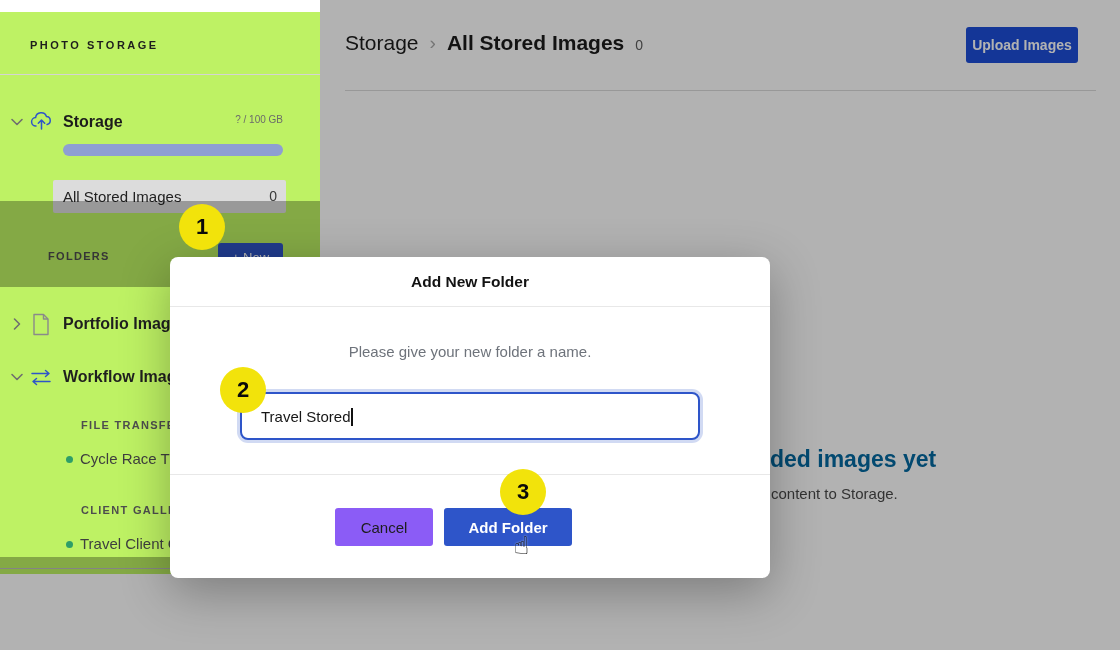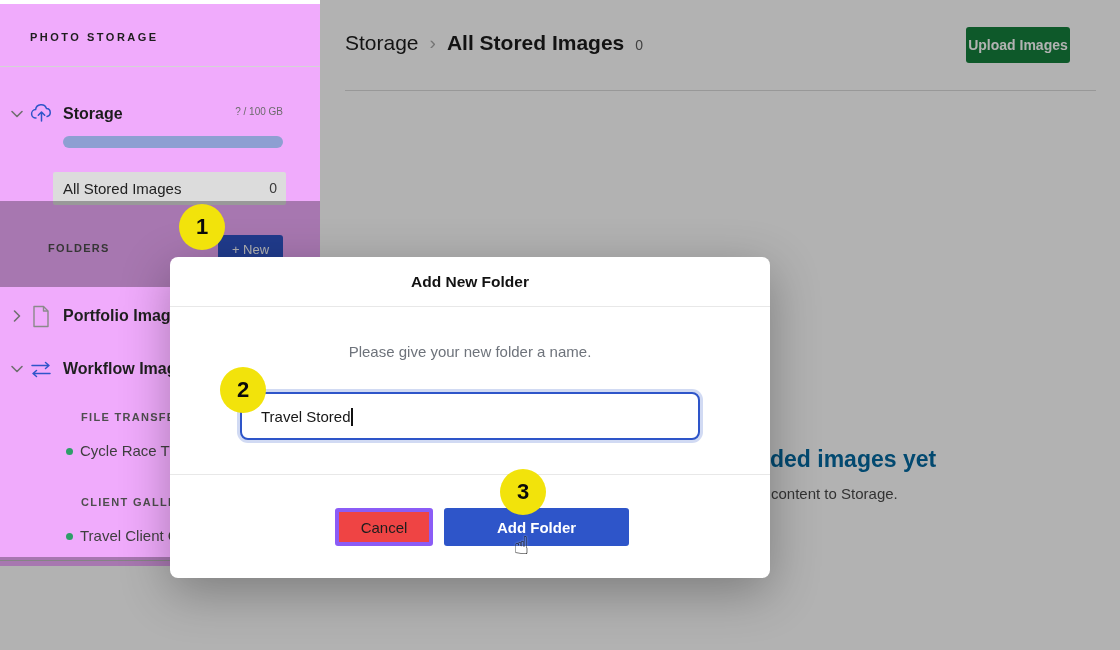--- a/index.html
+++ b/index.html
@@ -1,21 +1,21 @@
 <!DOCTYPE html>
 <html><head>
 <meta charset="utf-8">
 <style>
   * { margin:0; padding:0; box-sizing:border-box; }
   html,body { width:1120px; height:650px; }
   body { font-family:"Liberation Sans","DejaVu Sans",sans-serif; background:#fff; }
   #app { position:relative; width:1120px; height:650px; overflow:hidden; background:#fff; }
 
   
-  .sidebar { position:absolute; left:0; top:4px; width:320px; height:562px; background:#f0abfc; z-index:1; }
+  .sidebar { position:absolute; left:0; top:12px; width:320px; height:562px; background:#bef264; z-index:1; }
   .brand { position:absolute; left:30px; top:27px; font-size:11px; font-weight:700; letter-spacing:2.5px; color:#1d1d1d; }
   .side-div1 { position:absolute; left:0; top:62px; width:320px; height:1px; background:#d4d4d4; }
   .side-div2 { position:absolute; left:0; top:556px; width:320px; height:1px; background:#bdbdbd; }
 
   .chev { stroke:#6f6f6f; stroke-width:1.6; fill:none; stroke-linecap:round; stroke-linejoin:round; }
   .storage-row { position:absolute; left:0; top:98px; width:320px; height:26px; }
   .storage-label { position:absolute; left:63px; top:101px; font-size:16px; font-weight:700; color:#1c1c1c; }
   .storage-usage { position:absolute; right:37px; top:102px; font-size:10px; color:#6b6b6b; }
   .progress { position:absolute; left:63px; top:132px; width:220px; height:12px; border-radius:6px; background:#8e9fd2; }
 
@@ -31,21 +31,21 @@
   .list-item { position:absolute; left:80px; font-size:15px; color:#3f3f3f; white-space:nowrap; }
   .dot { position:absolute; width:7px; height:7px; border-radius:50%; background:#2e9e68; }
 
   
   .main { position:absolute; left:320px; top:0; width:800px; height:650px; background:#fff; z-index:1; }
   .breadcrumb { position:absolute; left:25px; top:31px; display:flex; align-items:baseline; gap:11px; }
   .bc-root { font-size:21px; font-weight:500; color:#1c1c1c; }
   .bc-sep { font-size:19px; color:#a9a9a9; position:relative; top:-1px; }
   .bc-cur { font-size:21px; font-weight:600; color:#1c1c1c; }
   .bc-cnt { font-size:14px; color:#5c5c5c; }
-  .upload-btn { position:absolute; left:646px; top:27px; width:104px; height:36px; background:#15803d; color:#fff;
+  .upload-btn { position:absolute; left:646px; top:27px; width:112px; height:36px; background:#1d4ed8; color:#fff;
                 border:none; border-radius:3px; font-size:14px; font-weight:600; font-family:inherit; cursor:pointer; }
   .main-div { position:absolute; left:25px; top:90px; width:751px; height:1px; background:#dadada; }
   .empty-title { position:absolute; left:450px; top:446px; font-size:23px; font-weight:600; color:#0369a1; white-space:nowrap; }
   .empty-sub { position:absolute; left:451px; top:485px; font-size:15px; color:#4a4a4a; white-space:nowrap;text-align:center; }
 
   
   .dim { position:absolute; background:rgba(0,0,0,0.30); z-index:5; pointer-events:none; }
   .dim-main { left:320px; top:0; width:800px; height:650px; }
   .dim-band { left:0; top:201px; width:320px; height:86px; }
   .dim-bottom { left:0; top:557px; width:320px; height:93px; }
@@ -56,23 +56,23 @@
   .modal-header { position:absolute; left:0; top:0; width:100%; height:50px; border-bottom:1px solid #e8e8e8;
                   display:flex; align-items:center; justify-content:center; }
   .modal-title { font-size:15.5px; font-weight:700; color:#121212; }
   .modal-prompt { position:absolute; left:0; top:86px; width:100%; text-align:center; font-size:15px; color:#6e737b; }
   .folder-input { position:absolute; left:70px; top:135px; width:460px; height:48px; background:#fff;
                   border:2px solid #2e55c9; border-radius:8px; box-shadow:0 0 0 3px rgba(46,85,201,0.22);
                   display:flex; align-items:center; padding-left:19px; cursor:text; }
   .folder-input .val { font-size:15px; color:#161616; }
   .caret { display:inline-block; width:1.5px; height:18px; background:#111; margin-left:1px; position:relative; top:1px; }
   .modal-footer-div { position:absolute; left:0; top:217px; width:100%; height:1px; background:#e8e8e8; }
-  .cancel-btn { position:absolute; left:165px; top:251px; width:98px; height:38px; background:#ef4444;
+  .cancel-btn { position:absolute; left:165px; top:251px; width:98px; height:38px; background:#8b5cf6;
                 border:4px solid #8b5cf6; border-radius:3px; font-size:15px; color:#1d1d1d; font-family:inherit; cursor:pointer; }
-  .add-btn { position:absolute; left:274px; top:251px; width:185px; height:38px; background:#2e55c9; color:#fff;
+  .add-btn { position:absolute; left:274px; top:251px; width:128px; height:38px; background:#2e55c9; color:#fff;
              border:none; border-radius:3px; font-size:15px; font-weight:600; font-family:inherit; cursor:pointer; }
 
   
   .badge { position:absolute; width:46px; height:46px; border-radius:50%; background:#f2e30b; z-index:20;
            display:flex; align-items:center; justify-content:center; font-size:22px; font-weight:700; color:#0a0a0a; }
   .badge1 { left:179px; top:204px; }
   .badge2 { left:220px; top:367px; }
   .badge3 { left:500px; top:469px; }
   .hand-cursor { position:absolute; left:514px; top:531px; z-index:21; font-size:25px; color:#000;
                  font-family:"DejaVu Sans",sans-serif; text-shadow:0 0 2px #fff; }

